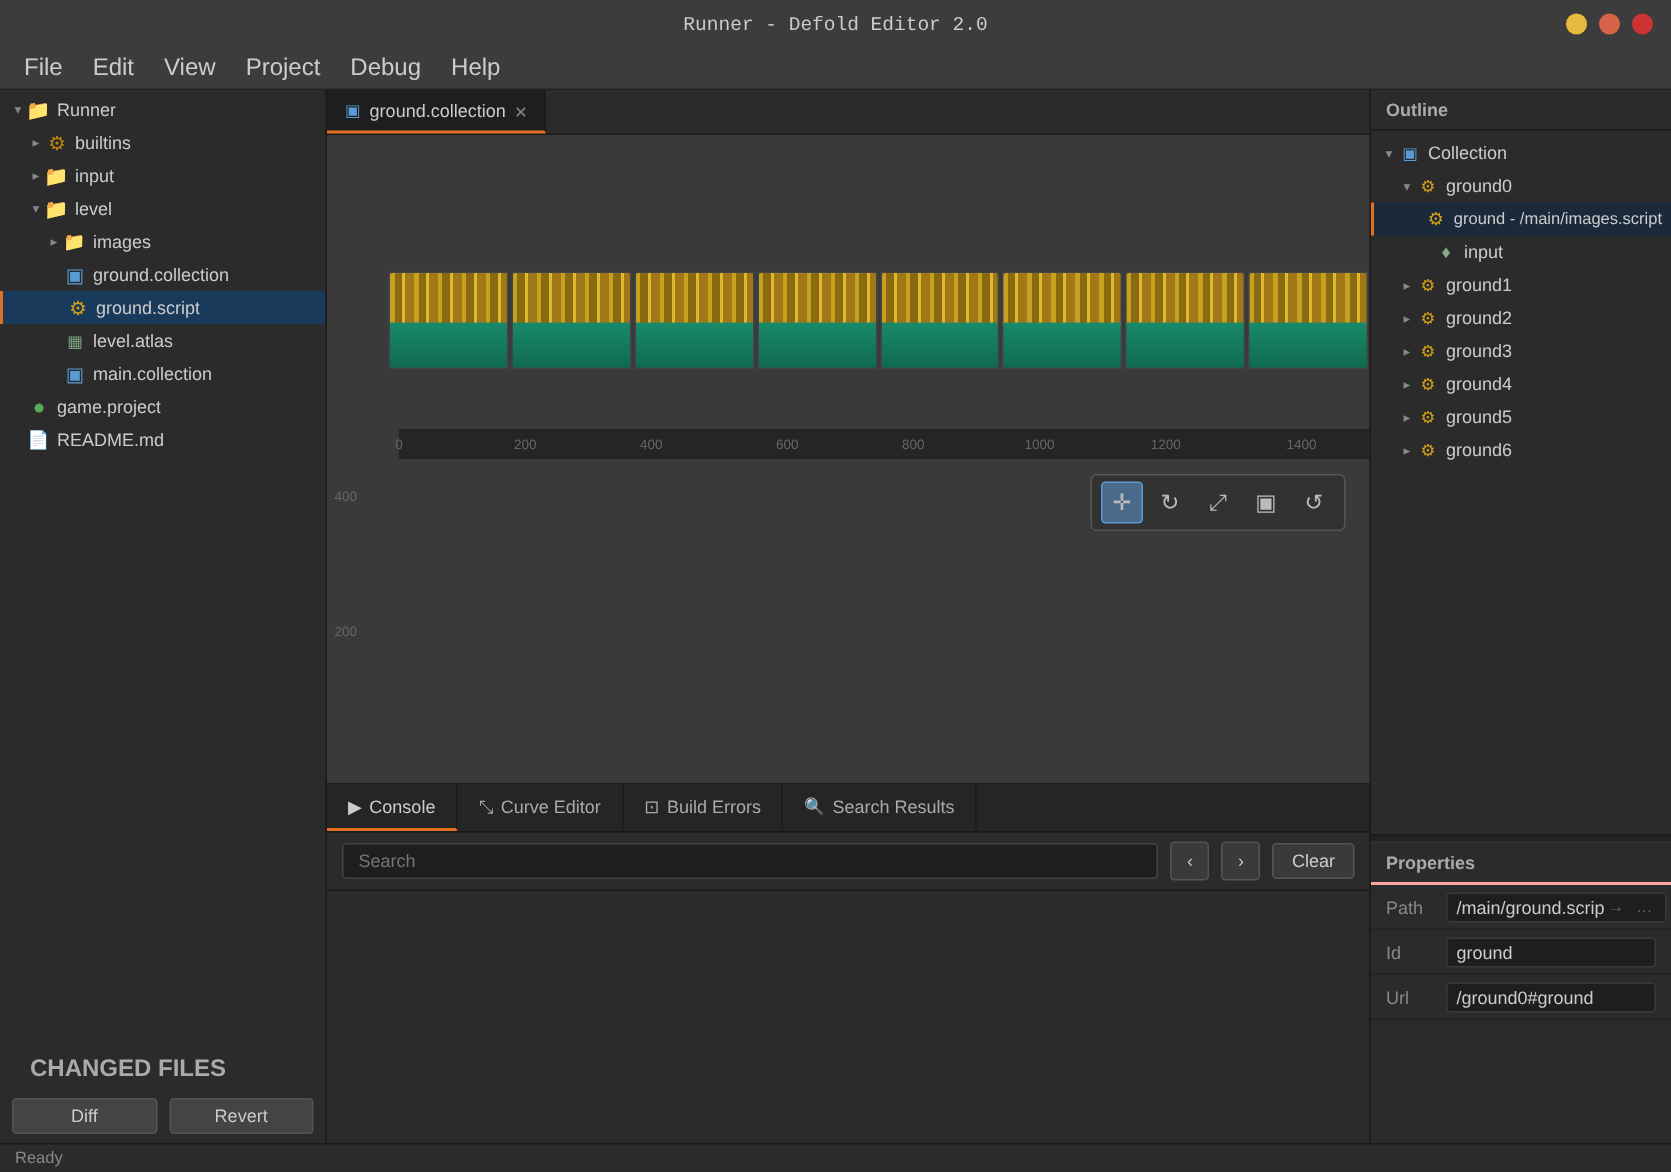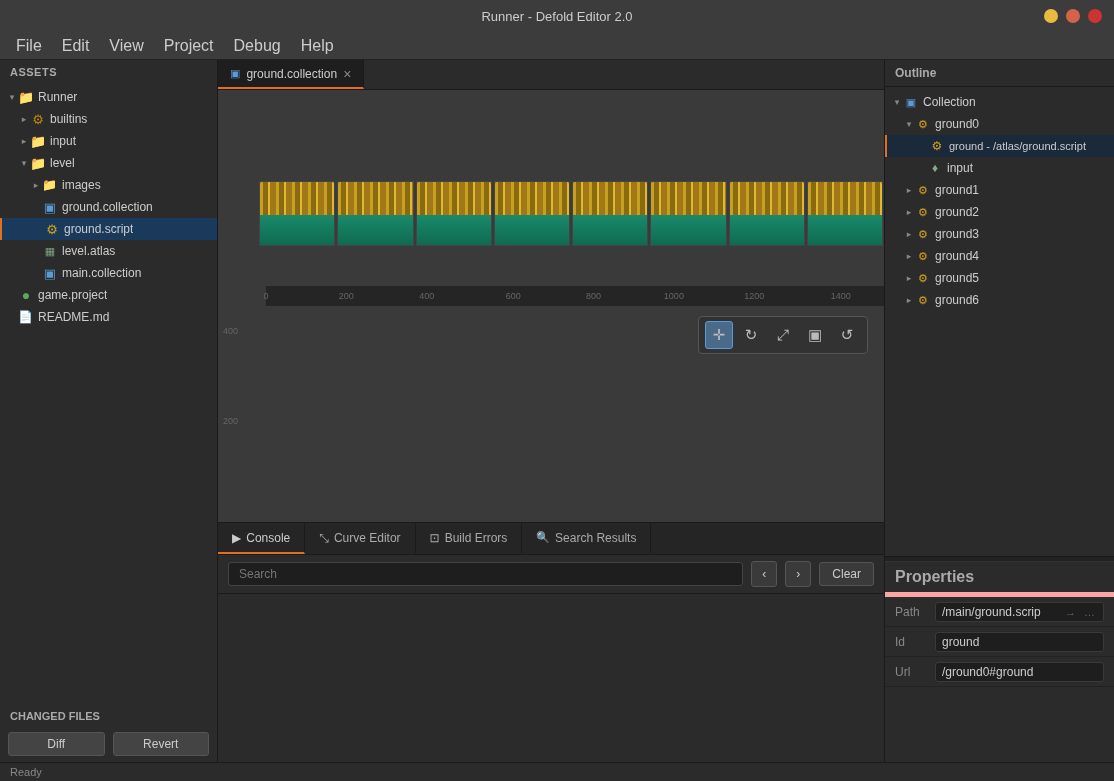--- a/index.html
+++ b/index.html
@@ -17,20 +17,21 @@
 
     
     .titlebar {
       background: #3c3c3c;
       height: 32px;
       display: flex;
       align-items: center;
       justify-content: center;
       position: relative;
       flex-shrink: 0;
+      font-family: Liberation Mono, monospace;
     }
     .titlebar-title {
       color: #ccc;
       font-size: 13px;
     }
     .titlebar-controls {
       position: absolute;
       right: 12px;
       top: 50%;
       transform: translateY(-50%);
@@ -127,24 +128,24 @@
       white-space: nowrap;
       overflow: hidden;
       text-overflow: ellipsis;
     }
 
     
     .icon-folder { color: #b8860b; font-size: 13px; }
     .icon-folder-open { color: #b8860b; font-size: 13px; }
     .changed-files-header {
       color: #aaa;
-      font-size: 11px;
+      font-size: 16px;
       font-weight: 600;
       text-transform: uppercase;
-      padding: 4px 10px;
+      padding: 4px 20px;
     }
     .sidebar-btn {
       flex: 1;
       background: #444;
       border: 1px solid #555;
       color: #ccc;
       padding: 4px 8px;
       border-radius: 3px;
       cursor: pointer;
       font-size: 12px;
@@ -415,21 +416,21 @@
     }
 
     .console-output {
       flex: 1;
       overflow-y: auto;
       padding: 6px 10px;
     }
 
     
     .right-panel {
-      width: 230px;
+      width: 201px;
       background: #2b2b2b;
       border-left: 1px solid #1a1a1a;
       display: flex;
       flex-direction: column;
       flex-shrink: 0;
     }
     .right-panel-header {
       padding: 6px 10px;
       font-size: 12px;
       color: #aaa;
@@ -484,24 +485,24 @@
 
     
     .properties-panel {
       height: 200px;
       display: flex;
       flex-direction: column;
       flex-shrink: 0;
     }
     .properties-header {
       padding: 6px 10px;
-      font-size: 16px;
+      font-size: 12px;
       color: #aaa;
       font-weight: 600;
-      border-bottom: 5px solid #fca5a5;
+      border-bottom: 2px solid #fca5a5;
     }
     .property-row {
       display: flex;
       align-items: center;
       padding: 4px 10px;
       border-bottom: 1px solid #222;
       height: 30px;
     }
     .property-label {
       width: 40px;
@@ -562,23 +563,20 @@
   <span class="menu-item">Edit</span>
   <span class="menu-item">View</span>
   <span class="menu-item">Project</span>
   <span class="menu-item">Debug</span>
   <span class="menu-item">Help</span>
 </div>
 
 <div class="main-layout">
 
   <div class="sidebar">
-    <div class="sidebar-section-header">
-      <span>Assets</span>
-    </div>
 
     <div class="tree-view">
 
       <div class="tree-item">
         <span class="tree-indent" style="width:0px;"></span>
         <span class="tree-arrow">▾</span>
         <span class="tree-icon icon-folder-open">📁</span>
         <span class="tree-label">Runner</span>
       </div>
 
@@ -792,21 +790,21 @@
         <span style="width:12px;display:inline-block;"></span>
         <span class="outline-arrow">▾</span>
         <span class="outline-icon" style="color:#d4a017;">⚙</span>
         <span class="outline-label">ground0</span>
       </div>
 
       <div class="outline-item active-outline" style="position:relative;">
         <span style="width:24px;display:inline-block;"></span>
         <span class="outline-arrow" style="width:12px;"></span>
         <span class="outline-icon" style="color:#d4a017;font-size:12px;">⚙</span>
-        <span class="outline-label" style="font-size:11px;">ground - /atlas/ground.script</span>
+        <span class="outline-label" style="font-size:11px;">ground - /main/images.script</span>
       </div>
 
       <div class="outline-item">
         <span style="width:24px;display:inline-block;"></span>
         <span class="outline-arrow" style="width:12px;"></span>
         <span class="outline-icon" style="color:#88aa88;font-size:12px;">♦</span>
         <span class="outline-label">input</span>
       </div>
 
       <div class="outline-item">

